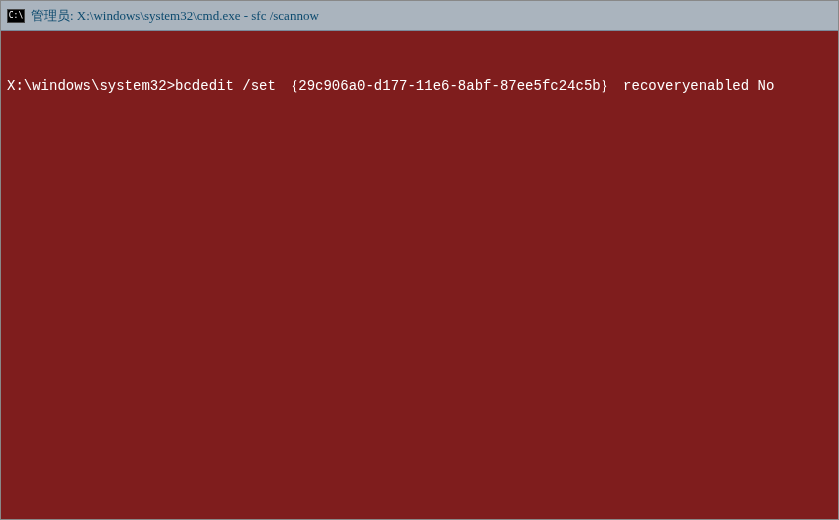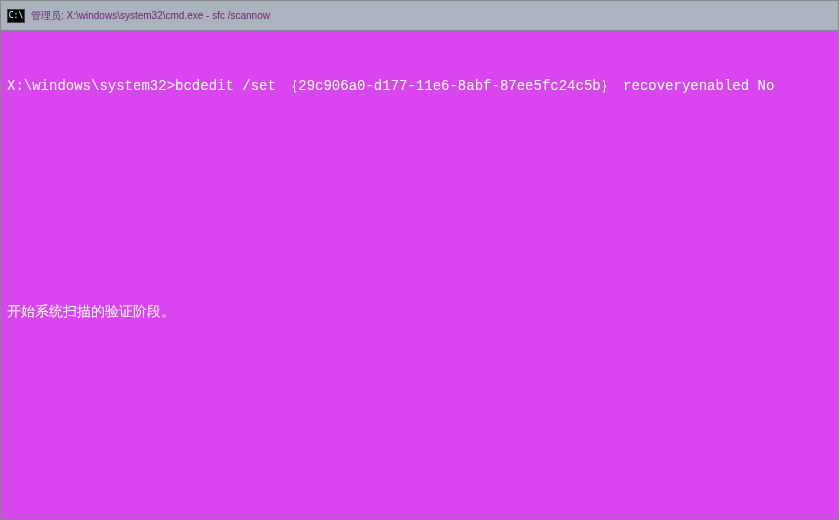--- a/index.html
+++ b/index.html
@@ -35,26 +35,27 @@
       color: #fff;
       font-size: 8px;
       font-family: Consolas, monospace;
       display: flex;
       align-items: center;
       justify-content: center;
       margin-right: 6px;
       border: 1px solid #444;
     }
     .titlebar-text {
-      color: #701a75;
-      font-size: 10px;
+      color: #0c4a6e;
+      font-size: 13px;
       white-space: nowrap;
+      font-family: Liberation Serif, serif;
     }
     .terminal {
-      background: #d946ef;
+      background: #7f1d1d;
       color: #fff;
       font-family: "NSimSun", "SimSun", Consolas, "Courier New", monospace;
       font-size: 14px;
       line-height: 1.35;
       padding: 8px 6px;
       height: calc(100% - 30px);
       white-space: pre-wrap;
       word-break: break-all;
     }
     .line {
@@ -70,16 +71,15 @@
 <div class="window">
   <div class="titlebar">
     <div class="titlebar-icon">C:\</div>
     <div class="titlebar-text">管理员: X:\windows\system32\cmd.exe - sfc  /scannow</div>
   </div>
   <div class="terminal">
     <span class="line">X:\windows\system32&gt;bcdedit /set ｛29c906a0-d177-11e6-8abf-87ee5fc24c5b｝ recoveryenabled No</span>
     <div class="blank"></div>
     <div class="blank"></div>
     <div class="blank"></div>
-    <span class="line">开始系统扫描的验证阶段。</span>
     
   </div>
 </div>
 
 </body></html>

